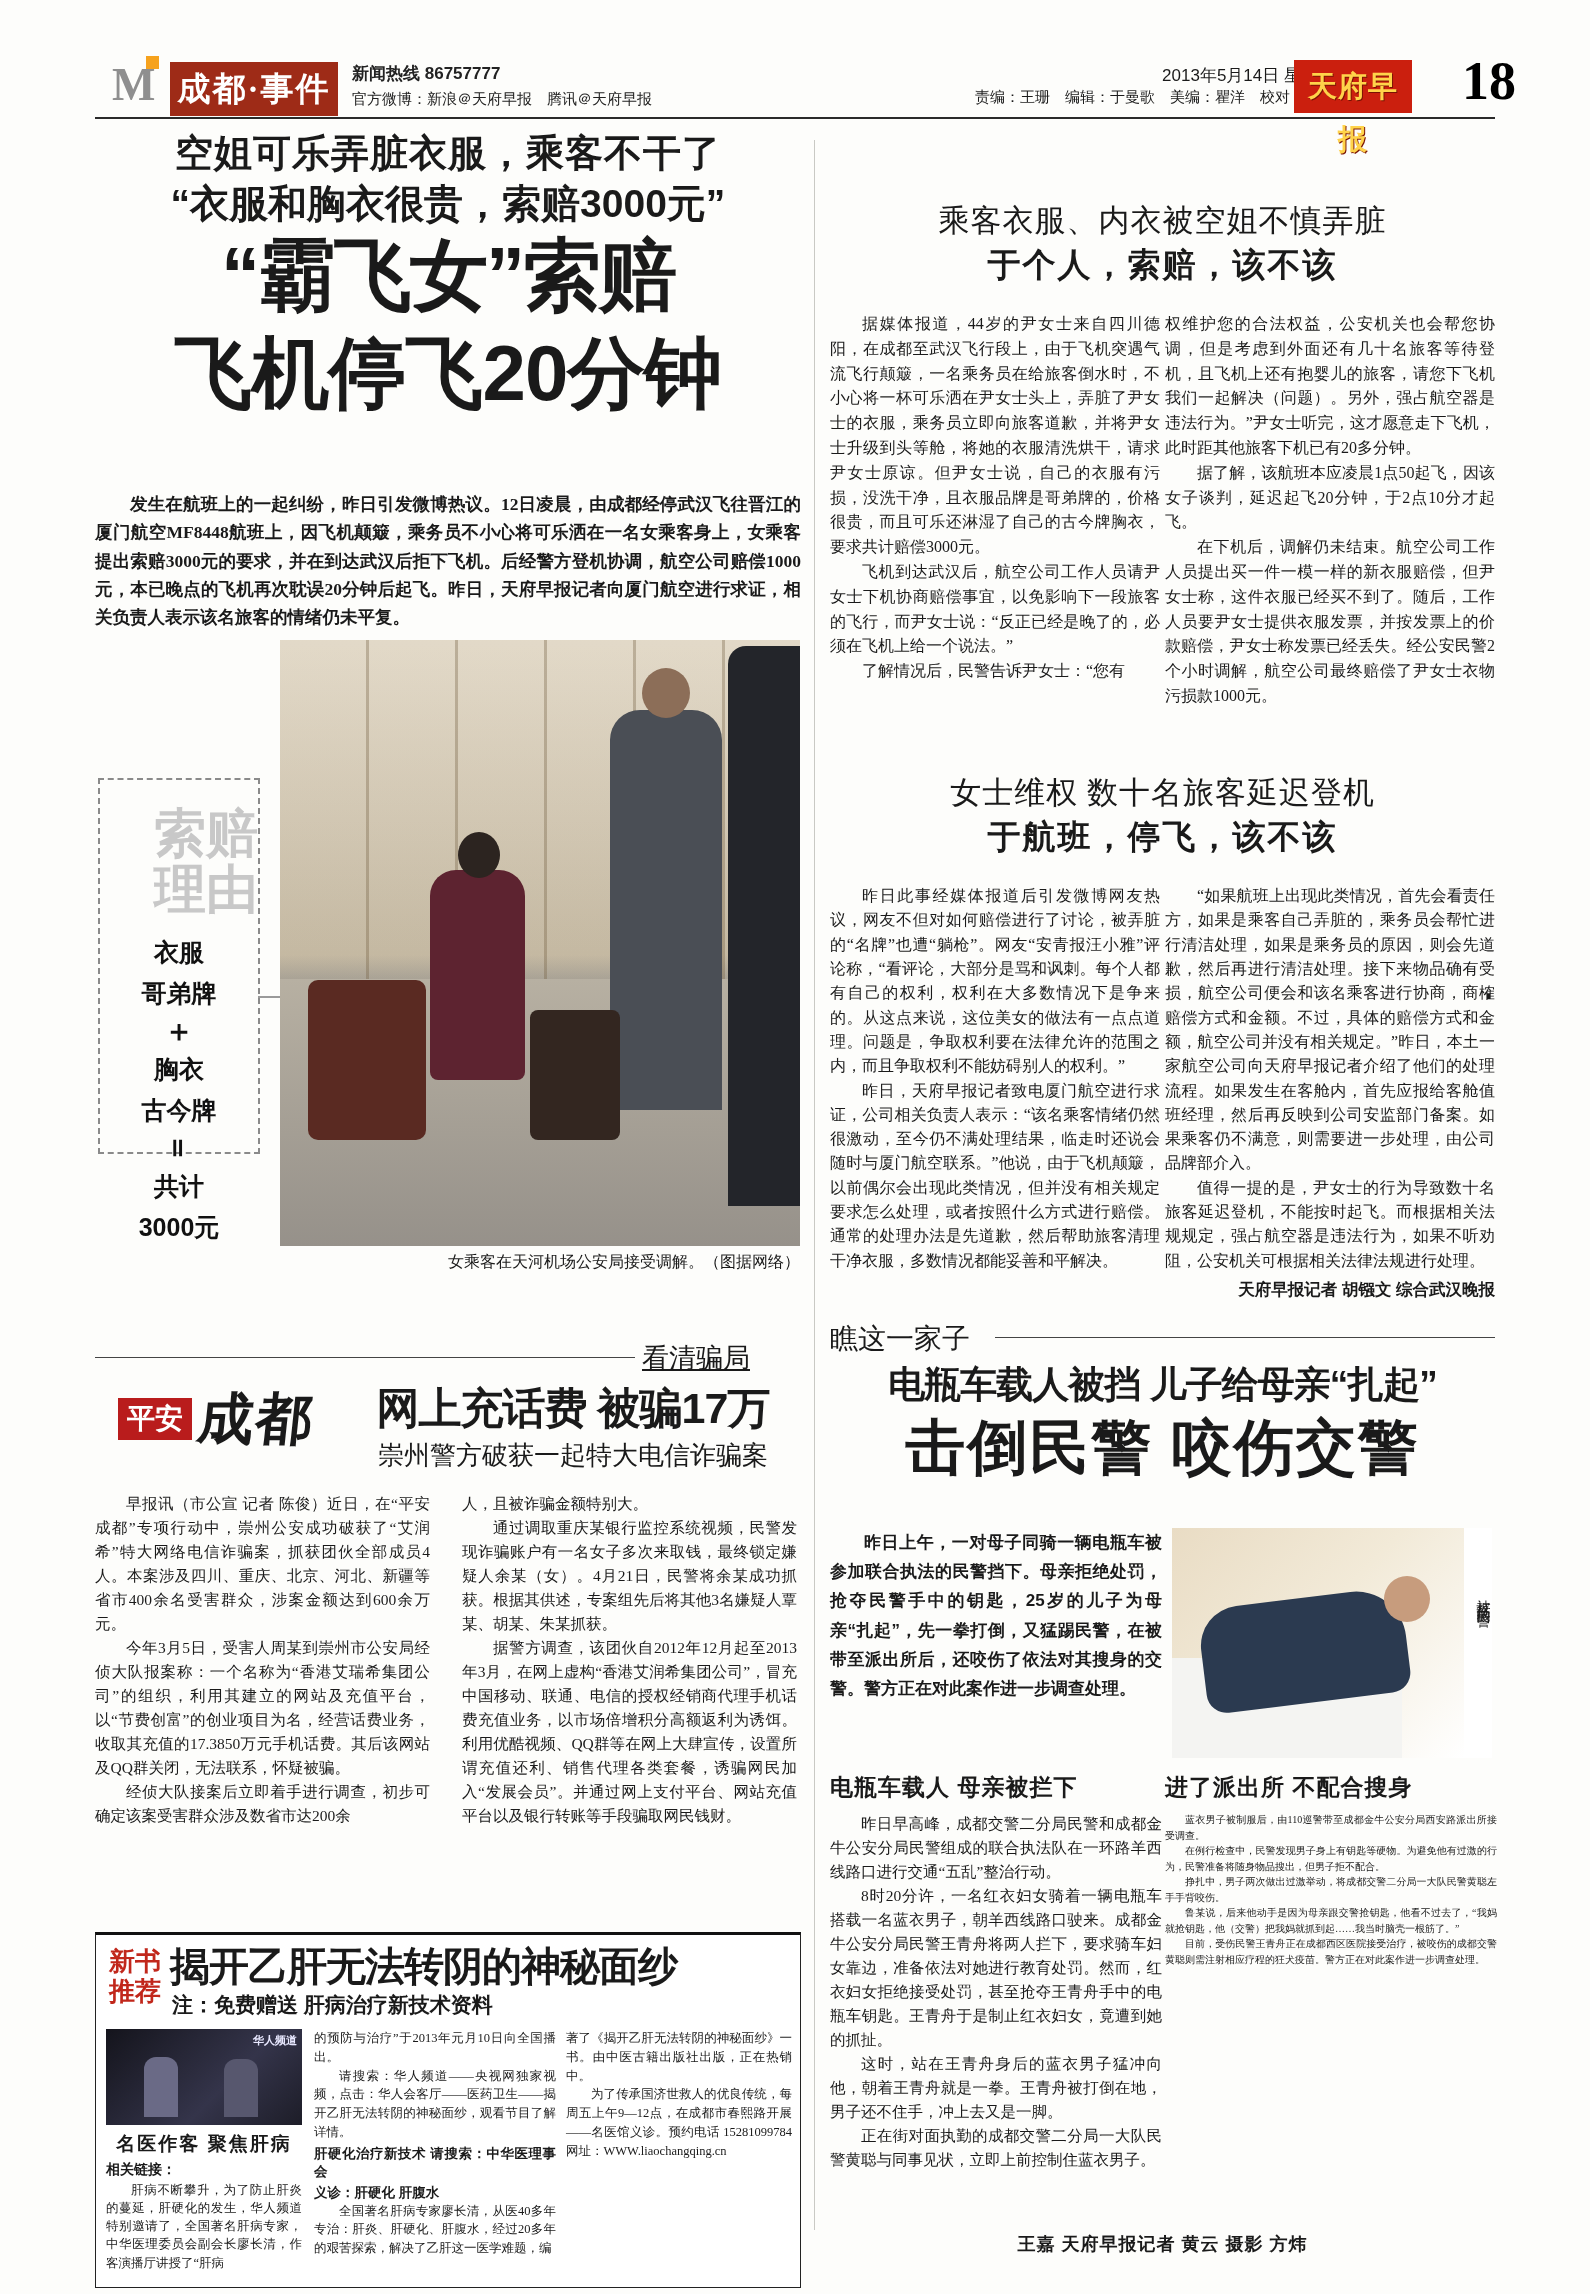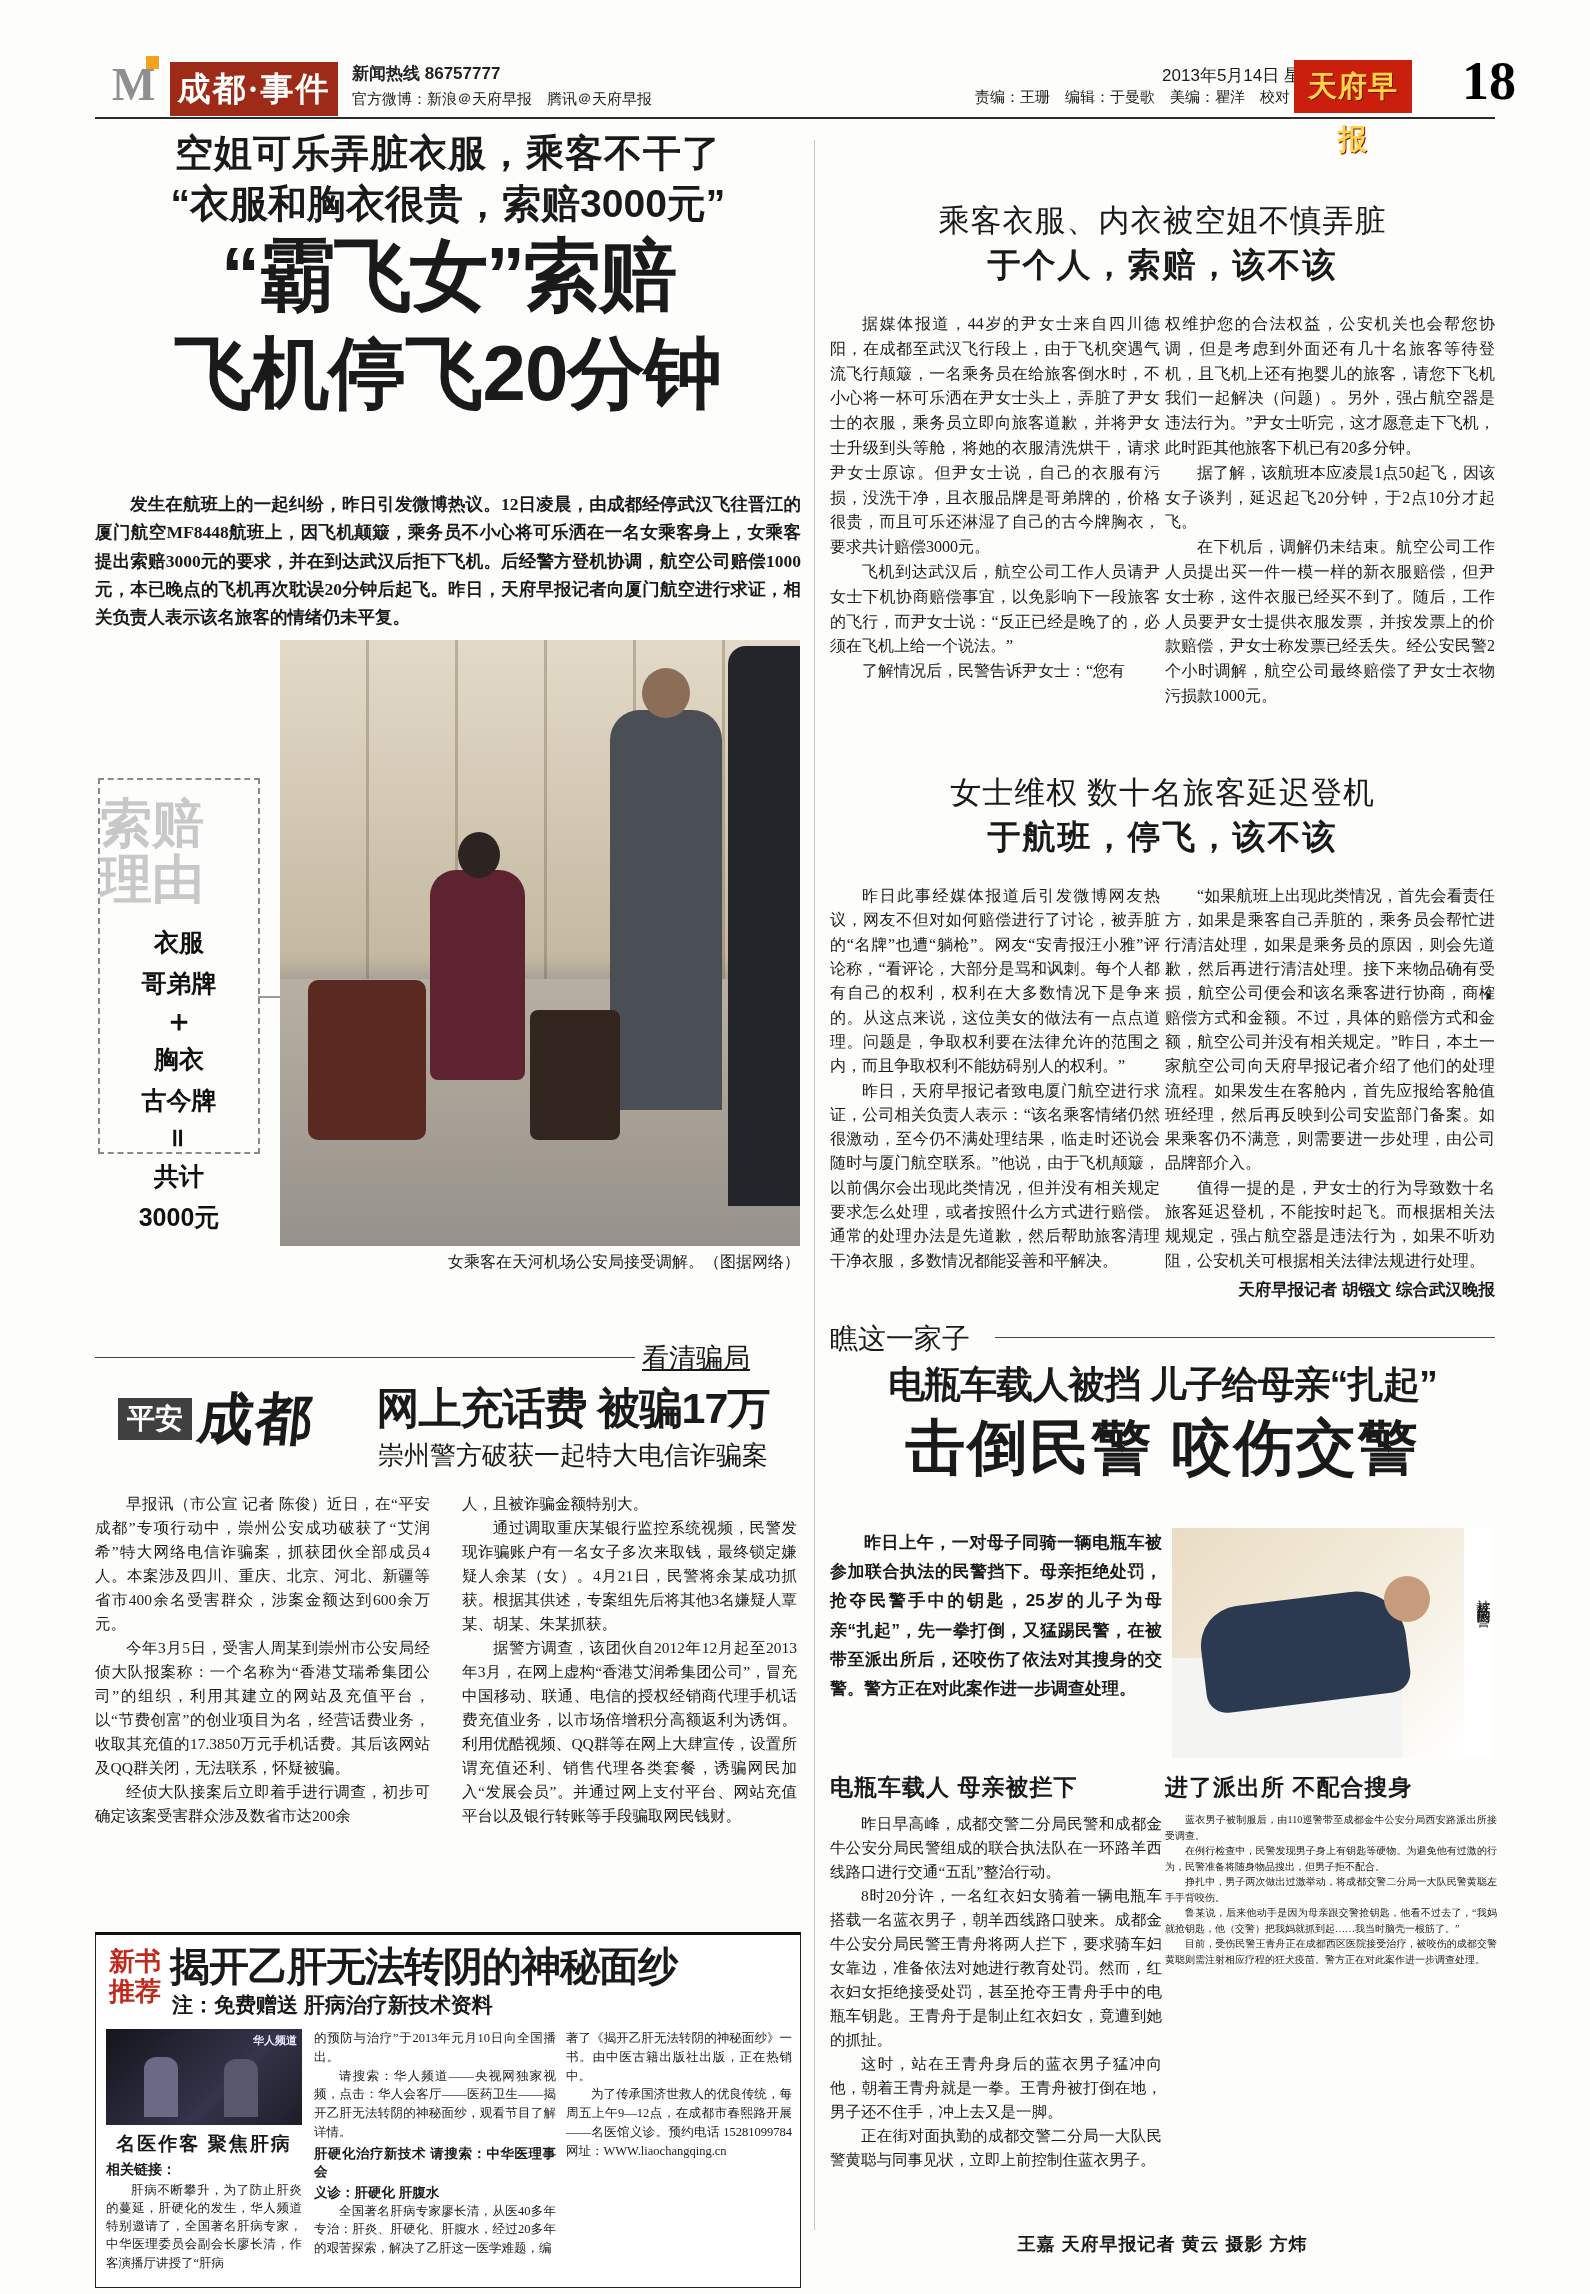--- a/index.html
+++ b/index.html
@@ -30,21 +30,21 @@
   .vrule{left:814px;top:140px;width:1px;height:2090px;background:#c9c9c4;}
 
   
   .kick1{left:95px;top:128px;width:706px;font:700 38px "Liberation Sans",sans-serif;letter-spacing:1px;}
   .kick2{left:95px;top:177px;width:706px;font:700 39px "Liberation Sans",sans-serif;}
   .hl1{left:95px;top:224px;width:706px;font:900 78px "Liberation Sans",sans-serif;letter-spacing:-2px;}
   .hl2{left:95px;top:322px;width:706px;font:900 78px "Liberation Sans",sans-serif;letter-spacing:-1px;}
   .lead-par{left:95px;top:490px;width:706px;font:700 17.5px "Liberation Serif",serif;line-height:1.62;}
 
   .claim-box{left:98px;top:778px;width:158px;height:372px;border:2px dashed #8a8a8a;}
-  .claim-title{margin-top:16px;text-align:left;font:700 52px "Liberation Serif",serif;color:#c8c8c8;line-height:1.08;}
+  .claim-title{margin-top:26px;text-align:right;font:700 52px "Liberation Serif",serif;color:#c8c8c8;line-height:1.08;}
   .claim-items{margin-top:14px;text-align:center;font:700 25px "Liberation Sans",sans-serif;line-height:1.62;color:#111;}
   .claim-items .op{font-size:30px;line-height:1.2;display:block;}
   .claim-items .rot{display:inline-block;transform:rotate(90deg);}
   .connector{left:258px;top:996px;width:24px;height:2px;background:#9a9a9a;}
 
   .news-photo{left:280px;top:640px;width:520px;height:606px;overflow:hidden;
       background:linear-gradient(180deg,#d9cdb6 0%,#d3c6ad 52%,#b7b0a2 56%,#96918a 100%);}
   .np-cab{position:absolute;left:0;top:0;width:100%;height:56%;
       background:repeating-linear-gradient(90deg,transparent 0 86px,rgba(115,95,65,.35) 86px 89px),
                  linear-gradient(180deg,rgba(255,255,255,.25),rgba(0,0,0,.08));}
@@ -53,21 +53,21 @@
   .np-f2{position:absolute;left:330px;top:70px;width:112px;height:400px;background:#4a4e55;border-radius:30px 30px 0 0;}
   .np-f2h{position:absolute;left:362px;top:28px;width:48px;height:50px;background:#8c6e58;border-radius:50%;}
   .np-f3{position:absolute;left:448px;top:6px;width:72px;height:560px;background:#23252a;border-radius:18px 0 0 0;}
   .np-chair{position:absolute;left:28px;top:340px;width:118px;height:160px;background:#5a2a22;border-radius:10px;}
   .np-chair2{position:absolute;left:250px;top:370px;width:90px;height:130px;background:#332620;border-radius:8px;}
   .photo-caption{left:280px;top:1252px;width:520px;text-align:right;font:400 16px "Liberation Serif",serif;}
 
   
   .fraud-rule{left:95px;top:1357px;width:540px;height:1px;background:#444;}
   .fraud-label{left:642px;top:1340px;font:400 27px "Liberation Serif",serif;text-decoration:underline;}
-  .pa-box{left:118px;top:1398px;width:74px;height:42px;background:#404040;color:#fff;
+  .pa-box{left:118px;top:1398px;width:74px;height:42px;background:#b91c1c;color:#fff;
           font:700 28px "Liberation Sans",sans-serif;text-align:center;line-height:42px;}
   .pa-cd{left:198px;top:1382px;font:900 56px "Liberation Sans",sans-serif;transform:skewX(-6deg);letter-spacing:2px;}
   .fraud-hl{left:345px;top:1380px;width:456px;font:900 43px "Liberation Sans",sans-serif;text-align:center;letter-spacing:-1px;}
   .fraud-sub{left:345px;top:1438px;width:456px;font:400 26px "Liberation Serif",serif;text-align:center;}
   .fcol1{left:95px;top:1492px;width:335px;font-size:15.5px;line-height:1.55;}
   .fcol2{left:462px;top:1492px;width:335px;font-size:15.5px;line-height:1.55;}
 
   
   .promo{left:95px;top:1932px;width:704px;height:352px;border:1px solid #222;border-top:3px solid #111;background:#fff;}
   .promo-tag{position:absolute;left:10px;top:12px;width:58px;font:700 26px "Liberation Sans",sans-serif;color:#c1271b;line-height:1.15;text-align:center;}

